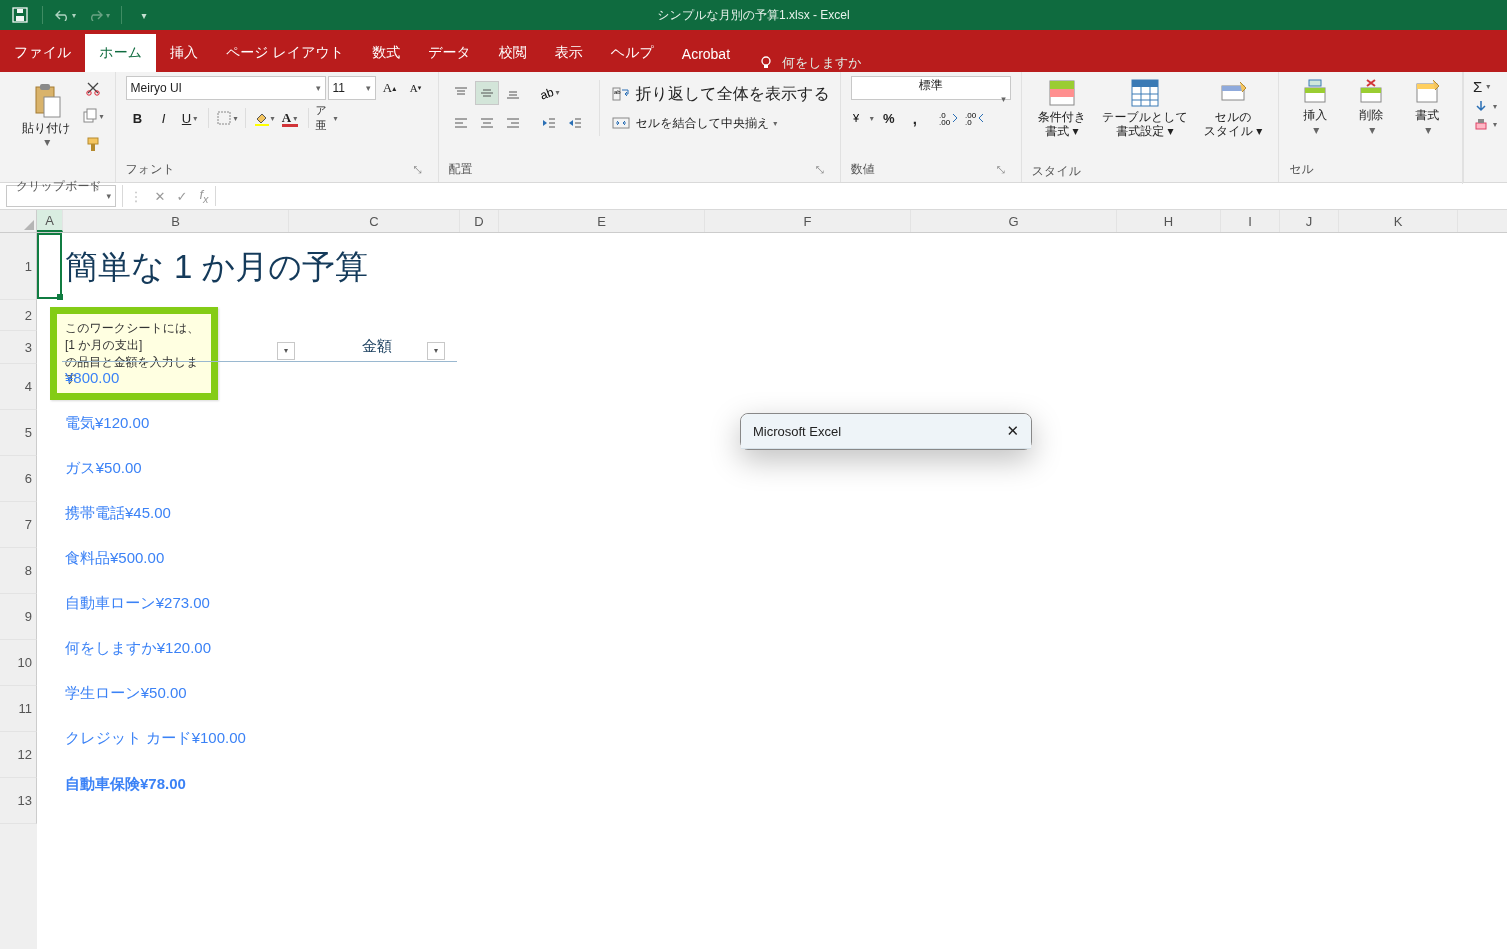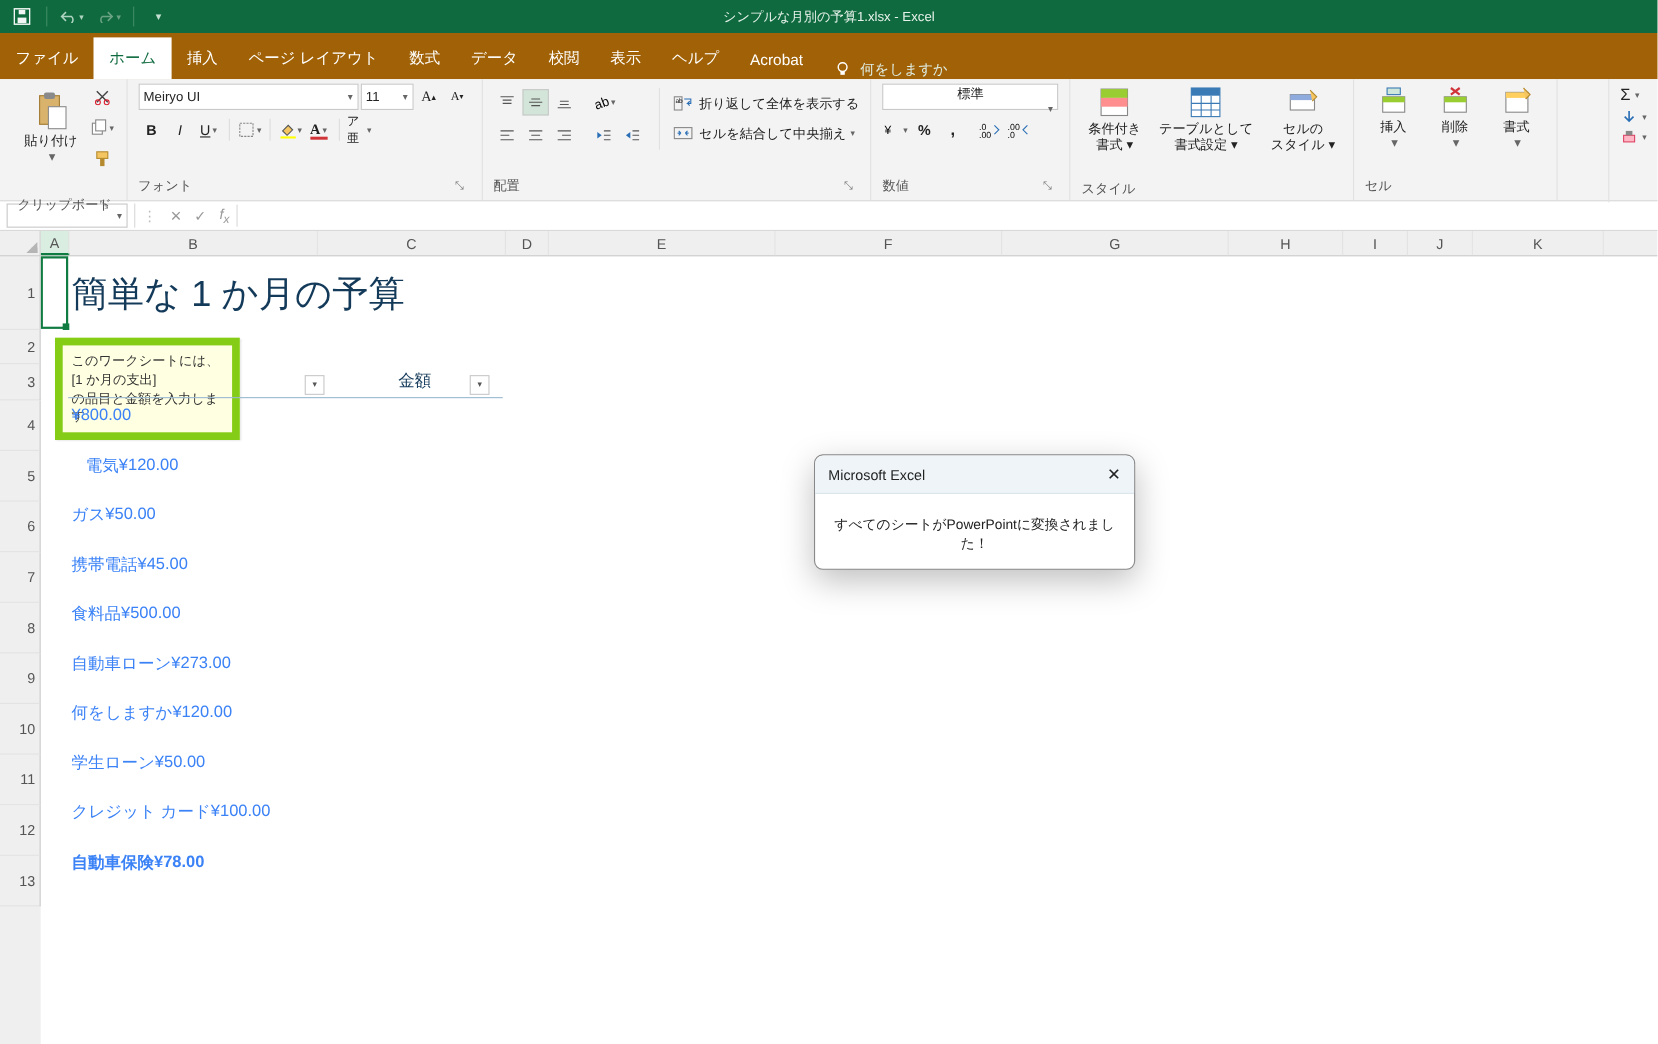--- a/index.html
+++ b/index.html
@@ -1,21 +1,21 @@
 <!DOCTYPE html>
 <html><head>
 <meta charset="utf-8">
 <style>
 html,body{margin:0;padding:0;font-family:"Meiryo UI","Segoe UI",sans-serif;font-size:13px;background:#fff;color:#222;overflow:hidden;}
 .titlebar{background:#0f6b3f;height:30px;display:flex;align-items:center;color:#e8f2ec;font-size:12px;}
 .qat{display:flex;align-items:center;height:100%;gap:6px;padding:0 6px;}
 .qat-btn{width:28px;height:24px;display:flex;align-items:center;justify-content:center;opacity:.95;}
 .qat-sep{width:1px;height:18px;background:#3f8c63;margin:0 2px;}
 .doc-title{position:absolute;left:0;right:0;text-align:center;pointer-events:none;}
-.tabbar{background:#a16207;height:42px;display:flex;align-items:flex-end;color:#fff;}
+.tabbar{background:#b91c1c;height:42px;display:flex;align-items:flex-end;color:#fff;}
 .tab{padding:10px 14px 10px;font-size:14px;cursor:pointer;}
 .tab.active{background:#fff;color:#0f6b3f;}
 .ribbon{background:#f3f3f3;border-bottom:1px solid #d9d9d9;height:110px;display:flex;padding-left:6px;position:relative;}
 .group{border-right:1px solid #e1e1e1;padding:4px 10px 2px;display:flex;flex-direction:column;justify-content:space-between;}
 .group-body{display:flex;align-items:center;gap:4px;flex:1;}
 .group-label{text-align:left;font-size:12px;color:#555;padding:2px 0;position:relative;margin-top:20px;}
 .dlaunch{position:absolute;right:0;bottom:2px;width:14px;height:14px;font-size:10px;color:#777;}
 .bigbtn{display:flex;flex-direction:column;align-items:center;justify-content:center;padding:2px 6px;min-width:40px;}
 .bigbtn svg{margin-bottom:2px;}
 .bigbtn span{font-size:12px;line-height:1.2;text-align:center;}
@@ -286,21 +286,21 @@
         </div>
       </div>
       <div style="width:1px;height:56px;background:#e1e1e1;margin:0 8px;"></div>
       <div class="col" style="gap:10px;">
         <div class="row">
             <svg width="18" height="16">
               <rect x="1" y="2" width="7" height="12" fill="none" stroke="#888"></rect>
               <text x="2" y="8" font-size="6">ab</text>
               <path d="M10 4 H16 V8 H13 L15 6 M13 8 L15 10" fill="none" stroke="#2a6fb5"></path>
             </svg>
-            <span style="font-size:12px;margin-left:4px;">折り返して全体を表示する</span>
+            <span style="font-size:16px;margin-left:4px;">折り返して全体を表示する</span>
           </div>
         <div class="row">
             <svg width="18" height="16">
               <rect x="1" y="3" width="16" height="10" fill="none" stroke="#888"></rect>
               <path d="M4 8 H7 M11 8 H14 M7 8 L5 6 M7 8 L5 10 M11 8 L13 6 M11 8 L13 10" stroke="#2a6fb5" fill="none"></path>
             </svg>
             <span style="font-size:12px;margin-left:4px;">セルを結合して中央揃え</span>
             <span class="dd-s">▾</span>
           </div>
       </div>
@@ -491,21 +491,21 @@
 
       <div class="hdrcell" style="left:240px;top:106px;"><span class="filter-dd">▾</span></div>
       <div class="hdrcell" style="left:325px;top:104px;">金額</div>
       <div class="hdrcell" style="left:390px;top:106px;"><span class="filter-dd">▾</span></div>
       <div class="table-border"></div>
 
       <div class="datarow" style="top:136px;">
           <span></span>
           <span class="amt">¥800.00</span>
         </div>
-      <div class="datarow" style="top:181px;margin-left:13px;">
+      <div class="datarow" style="top:181px;">
           <span>電気</span>
           <span class="amt">¥120.00</span>
         </div>
       <div class="datarow" style="top:226px;">
           <span>ガス</span>
           <span class="amt">¥50.00</span>
         </div>
       <div class="datarow" style="top:271px;">
           <span>携帯電話</span>
           <span class="amt">¥45.00</span>
@@ -536,14 +536,13 @@
         </div>
     </div>
   </div>
 </div>
 
 <div class="dialog">
   <div class="dialog-tb">
     <span>Microsoft Excel</span>
     <span style="font-size:15px;cursor:pointer;">✕</span>
   </div>
-  <div class="dialog-body">すべてのシートがPowerPointに変換されました！</div>
 </div>
 
 </body></html>

